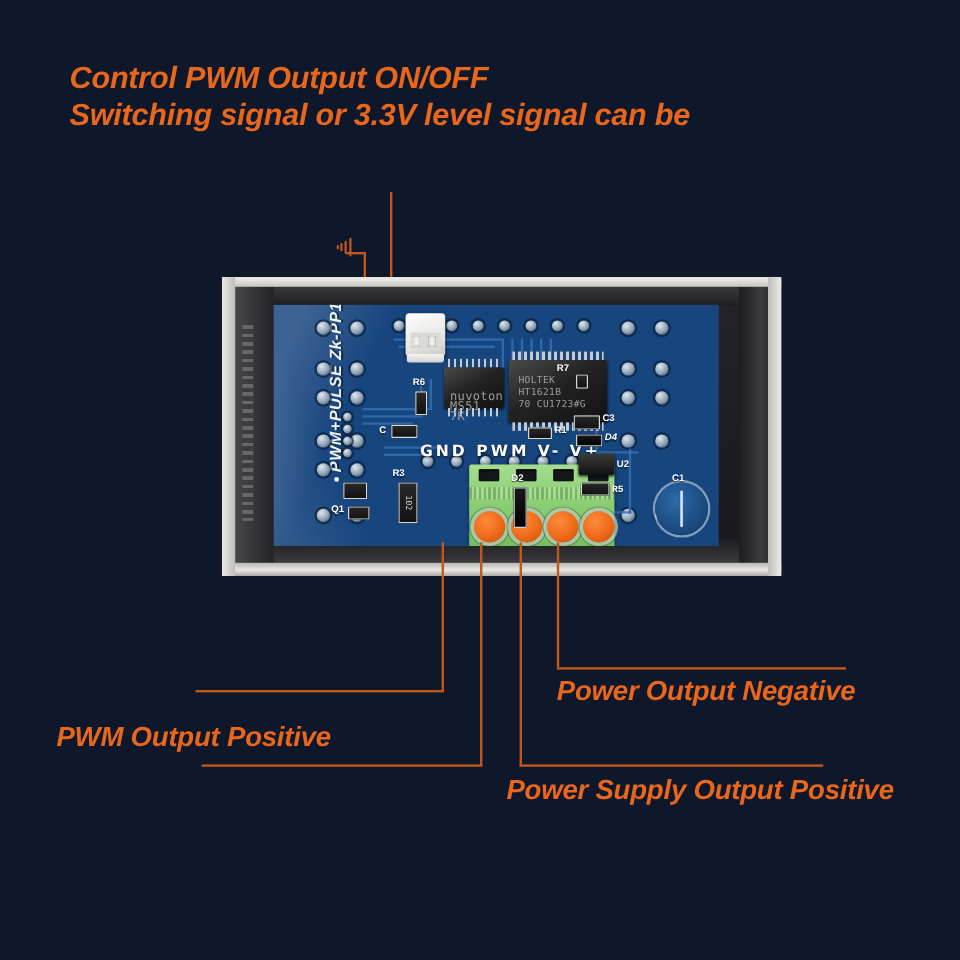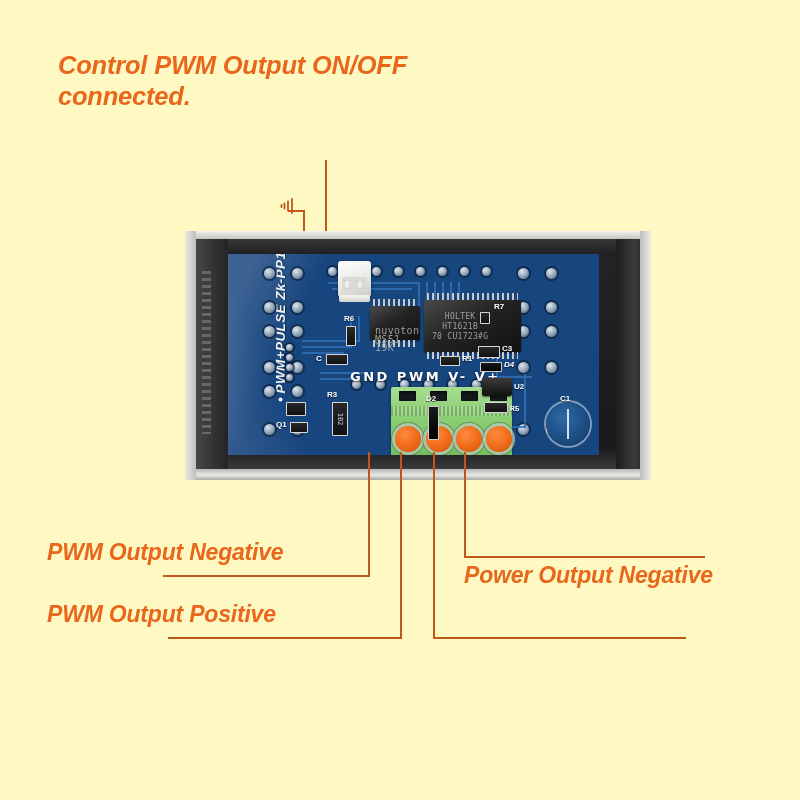--- a/index.html
+++ b/index.html
@@ -1,18 +1,18 @@
 <!DOCTYPE html>
 <html><head>
 <meta charset="utf-8">
 <style>
   html,body{margin:0;padding:0;background:#ffffff;}
   body{width:800px;height:800px;position:relative;overflow:hidden;
        font-family:"Liberation Sans",sans-serif;}
-  #stage{position:absolute;left:0;top:0;width:800px;height:800px;background:#fef9c3;}
+  #stage{position:absolute;left:0;top:0;width:800px;height:800px;background:#0f172a;}
 
   
   .anno{position:absolute;color:#E8671C;font-style:italic;font-weight:bold;
         white-space:nowrap;letter-spacing:-0.2px;}
   .anno-top{font-size:25.5px;line-height:31px;}
   .anno-bottom{font-size:23px;}
 
   #top-text{left:58px;top:50px;}
   #top-text div{margin:0;padding:0;}
 
@@ -141,21 +141,21 @@
   
   #gnd{position:absolute;left:278px;top:196px;}
 </style>
 </head>
 <body>
 
 <div id="stage">
 
   <div id="top-text" class="anno anno-top">
     <div>Control PWM Output ON/OFF</div>
-    <div>connected.</div>
+    <div>Switching signal or 3.3V level signal can be</div>
   </div>
 
   <div class="ln lnv" style="left:303px;top:210px;height:62px;"></div>
 
   <div class="ln lnh" style="left:288px;top:210px;width:16px;"></div>
 
   <svg id="gnd" width="20" height="20" viewBox="0 0 20 20">
     <g stroke="#C2571A" stroke-width="1.8" stroke-linecap="round">
       <line x1="14" y1="3" x2="14" y2="17"></line>
       <line x1="10" y1="5.5" x2="10" y2="14.5"></line>
@@ -267,25 +267,25 @@
         </div>
         <div class="base"></div>
       </div>
 
       <div class="chip" style="left:142px;top:52px;width:50px;height:34px;">
         <div class="pins-t"></div>
         <div class="pins-b"></div>
         <div class="txt">
           <div>nuvoton</div>
           <div>MS51</div>
-          <div>19K</div>
+          <div>7K</div>
         </div>
       </div>
 
-      <div class="chip" style="left:196px;top:46px;width:97px;height:52px;text-align:center;">
+      <div class="chip" style="left:196px;top:46px;width:82px;height:52px;">
         <div class="pins-t"></div>
         <div class="pins-b"></div>
         <div class="txt" style="font-size:8px;line-height:10px;top:12px;left:8px;">
           <div>HOLTEK</div>
           <div>HT1621B</div>
           <div>70 CU1723#G</div>
         </div>
       </div>
 
       <div id="pinlabels">GND PWM  V-  V+</div>
@@ -309,21 +309,21 @@
       <div class="silklbl" style="left:58px;top:136px;margin-left:41px;">R3</div>
       <div class="res" style="left:62px;top:168px;width:18px;height:11px;"></div>
       <div class="silklbl" style="left:48px;top:166px;">Q1</div>
       <div class="res" style="left:98px;top:100px;width:22px;height:11px;"></div>
       <div class="silklbl" style="left:88px;top:100px;">C</div>
       <div class="res" style="left:212px;top:102px;width:20px;height:10px;"></div>
       <div class="silklbl" style="left:234px;top:100px;">R1</div>
       <div class="res" style="left:118px;top:72px;width:10px;height:20px;"></div>
       <div class="silklbl" style="left:116px;top:60px;">R6</div>
       <div class="res" style="left:252px;top:58px;width:10px;height:12px;"></div>
-      <div class="silklbl" style="left:266px;top:48px;">R7</div>
+      <div class="silklbl" style="left:236px;top:48px;">R7</div>
       <div class="res" style="left:250px;top:92px;width:22px;height:12px;"></div>
       <div class="silklbl" style="left:274px;top:90px;">C3</div>
       <div class="diode" style="left:252px;top:108px;width:22px;height:10px;"></div>
       <div class="silklbl" style="left:276px;top:106px;font-style:italic;">D4</div>
       <div class="reg" style="left:254px;top:124px;width:30px;height:18px;"></div>
       <div class="silklbl" style="left:286px;top:128px;">U2</div>
       <div class="res" style="left:256px;top:148px;width:24px;height:11px;"></div>
       <div class="silklbl" style="left:282px;top:150px;font-family:Liberation Mono, monospace;">R5</div>
       <div class="diode" style="left:200px;top:152px;width:11px;height:34px;"></div>
       <div class="silklbl" style="left:198px;top:140px;">D2</div>
@@ -341,17 +341,17 @@
 
   <div class="ln lnv" style="left:400px;top:452px;height:186px;"></div>
   <div class="ln lnh" style="left:168px;top:637px;width:234px;"></div>
 
   <div class="ln lnv" style="left:433px;top:452px;height:186px;"></div>
   <div class="ln lnh" style="left:433px;top:637px;width:253px;"></div>
 
   <div class="ln lnv" style="left:464px;top:452px;height:104px;"></div>
   <div class="ln lnh" style="left:464px;top:556px;width:241px;"></div>
 
-  <div id="lbl-pwm-neg" class="anno anno-bottom">PWM Output Negative</div>
   <div id="lbl-pow-neg" class="anno anno-bottom">Power Output Negative</div>
   <div id="lbl-pwm-pos" class="anno anno-bottom">PWM Output Positive</div>
+  <div id="lbl-pow-pos" class="anno anno-bottom">Power Supply Output Positive</div>
 
 </div>
 
 </body></html>

